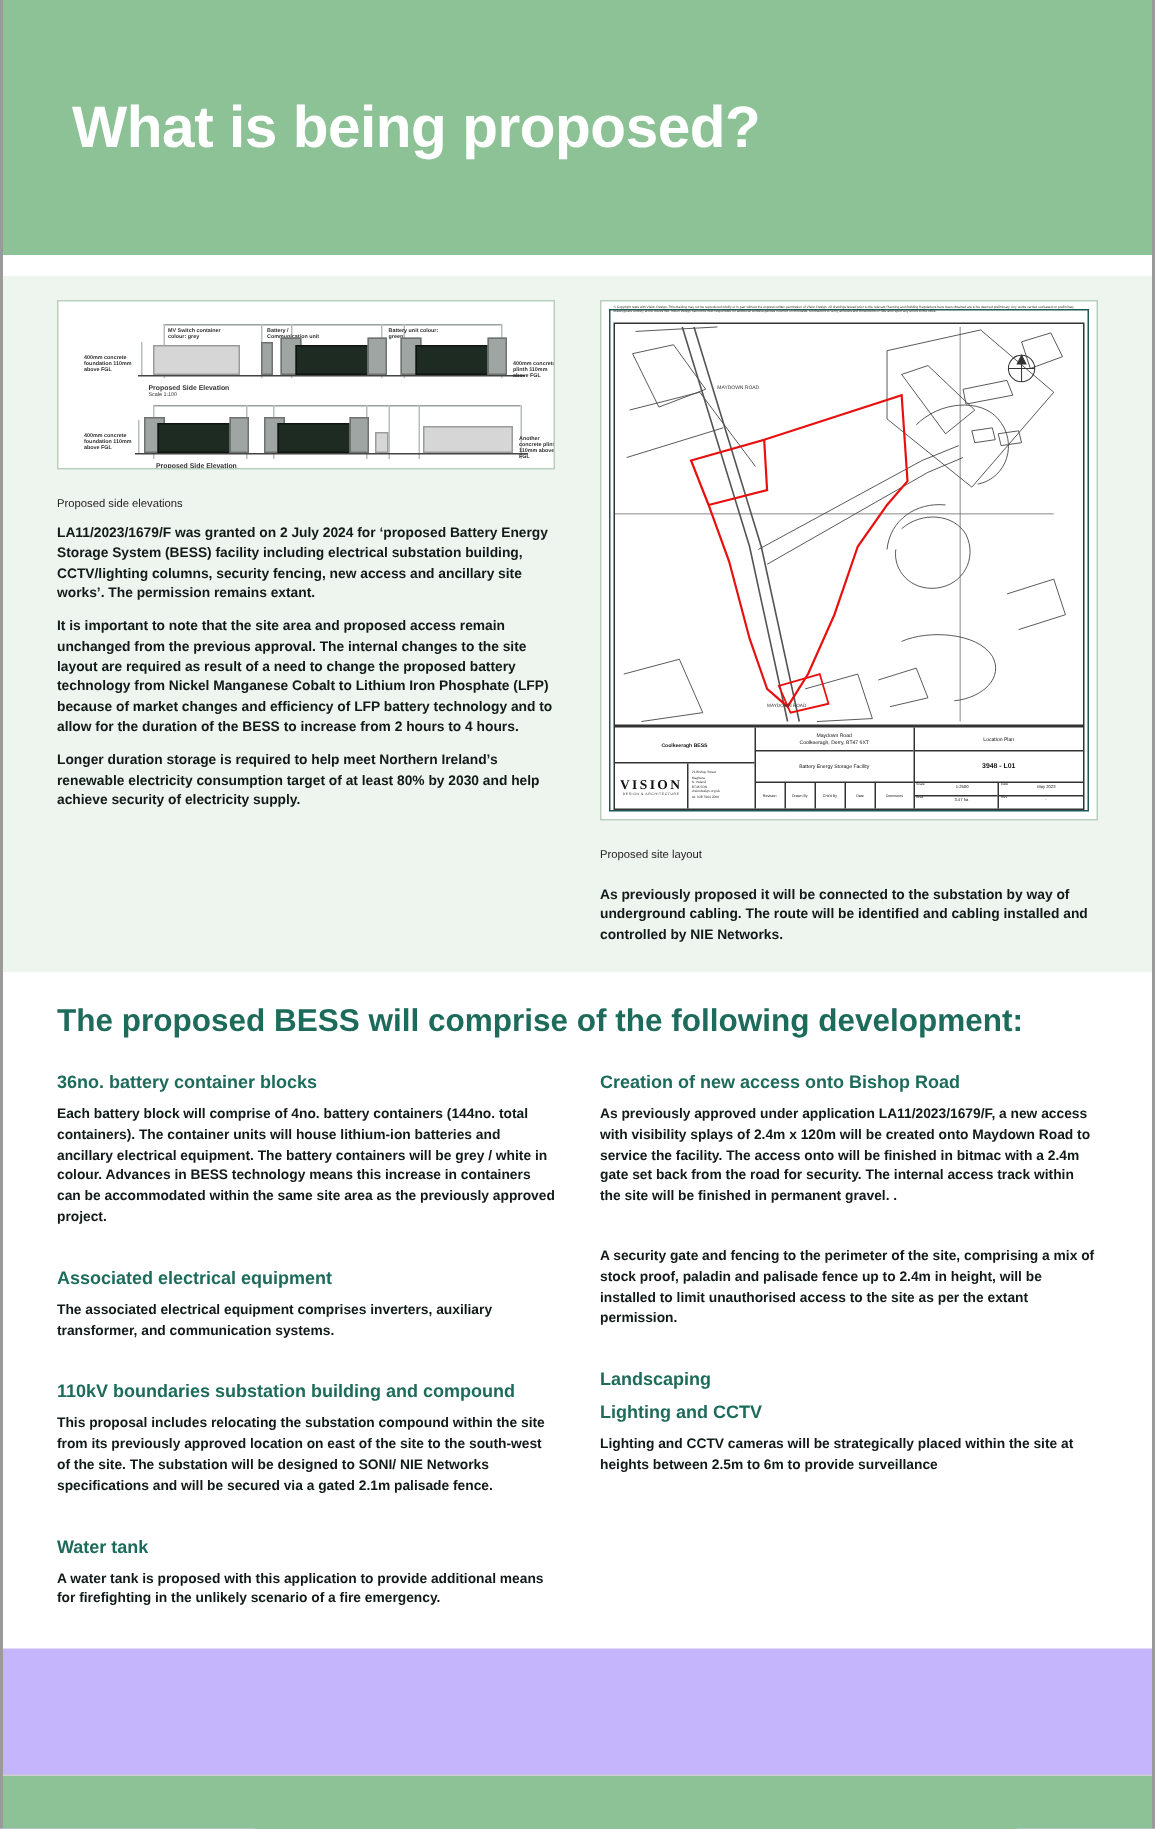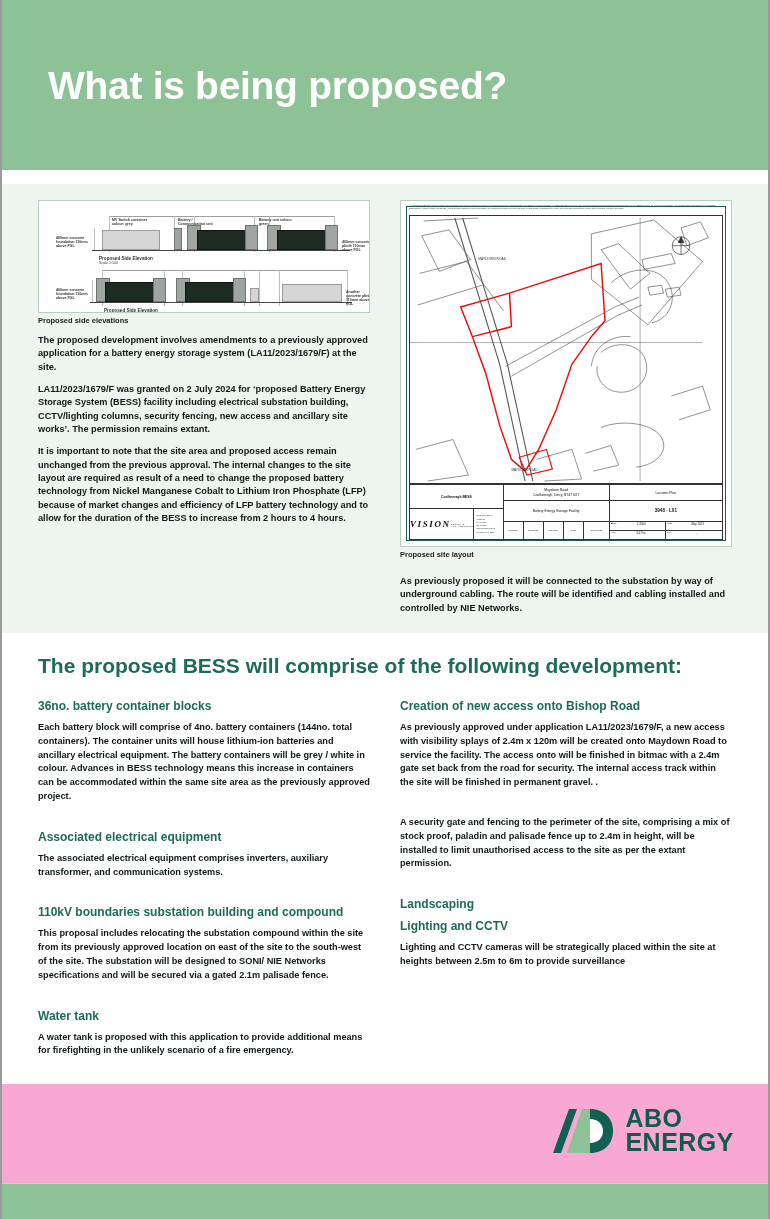--- a/index.html
+++ b/index.html
@@ -7,21 +7,21 @@
     width:770px;height:1219px;
     background:#ffffff;
     font-family:"Liberation Sans", sans-serif;
     color:#14303a;
     overflow:hidden;
   }
   .poster{
     position:relative;
     width:770px;height:1219px;
     box-sizing:border-box;
-    background:#f9a8d4;
+    background:#c4b5fd;
     border-left:2px solid #9a9a9a;
     border-right:2px solid #9a9a9a;
   }
 
   
   .header-band{
     height:170px;
     background:#8cc295;
     display:flex;align-items:center;
     padding-left:46px;
@@ -49,22 +49,22 @@
   .col{width:340px;}
 
   .figure{
     background:#ffffff;
     border:1px solid #b9cfbd;
     box-sizing:border-box;
   }
   .figure-caption{
     font-size:7.5px;
     color:#222;
-    margin-top:3px;
-    font-weight:700;
+    margin-top:18px;
+    font-weight:400;
   }
 
   
   .elev-box{height:113px;position:relative;overflow:hidden;}
   .elev-inner{position:absolute;inset:5px;background:#fff;}
   .elev-row{position:absolute;left:10px;right:8px;height:38px;}
   .elev-label{
     position:absolute;font-size:3.6px;color:#333;font-weight:bold;
   }
   .blk{position:absolute;box-sizing:border-box;}
@@ -226,23 +226,23 @@
               <div class="elev-label" style="left:292px;top:22px;width:28px;">Another concrete plinth 110mm above FGL</div>
             </div>
             <div class="elev-label" style="left:60px;top:102px;font-size:4.6px;">Proposed Side Elevation</div>
 
           </div>
         </div>
         <div class="figure-caption">Proposed side elevations</div>
 
         <div style="height:9px;"></div>
 
-        <p class="intro-p">The proposed development involves amendments to a previously approved application for a battery energy storage system (LA11/2023/1679/F) at the site.</p>
         <p class="intro-p">LA11/2023/1679/F was granted on 2 July 2024 for ‘proposed Battery Energy Storage System (BESS) facility including electrical substation building, CCTV/lighting columns, security fencing, new access and ancillary site works’. The permission remains extant.</p>
         <p class="intro-p">It is important to note that the site area and proposed access remain unchanged from the previous approval. The internal changes to the site layout are required as result of a need to change the proposed battery technology from Nickel Manganese Cobalt to Lithium Iron Phosphate (LFP) because of market changes and efficiency of LFP battery technology and to allow for the duration of the BESS to increase from 2 hours to 4 hours.</p>
+        <p class="intro-p">Longer duration storage is required to help meet Northern Ireland’s renewable electricity consumption target of at least 80% by 2030 and help achieve security of electricity supply.</p>
       </div>
 
       <div class="col">
         <div class="figure map-box">
           <div class="map-frame"></div>
 
           <div class="map-note">© Copyright rests with Vision Design. This drawing may not be reproduced wholly or in part without the express written permission of Vision Design. All drawings issued prior to the relevant Planning and Building Regulations have been obtained are to be deemed preliminary. Any works carried out based on preliminary drawings are entirely at the clients risk. Vision Design cannot be held responsible for additional works/expenses incurred on this basis. Contractors to verify all levels and dimensions on site and report any errors to the office.</div>
 
           <div class="map-canvas">
             <svg viewBox="0 0 320 270" width="100%" height="100%" preserveAspectRatio="none">
@@ -291,21 +291,21 @@
               <text x="70" y="44" font-size="3.4" fill="#333" font-family="Liberation Sans, sans-serif">MAYDOWN ROAD</text>
               <text x="104" y="258" font-size="3.2" fill="#333" font-family="Liberation Sans, sans-serif">MAYDOWN ROAD</text>
             </svg>
           </div>
 
           <div class="titleblock">
 
             <div class="tb-cell" style="width:30%;">
               <div class="tb-split tb-flex" style="height:45%;font-weight:600;">Coolkeeragh BESS</div>
               <div style="height:55%;display:flex;">
-                <div style="flex:1;display:flex;flex-direction:row;align-items:center;justify-content:center;border-right:0.7px solid #333;font-style:italic;">
+                <div style="flex:1;display:flex;flex-direction:column;align-items:center;justify-content:center;border-right:0.7px solid #333;">
                   <div class="vision-logo">VISION</div>
                   <div class="vision-sub">DESIGN &amp; ARCHITECTURE</div>
                 </div>
                 <div style="flex:0.9;display:flex;align-items:center;">
                   <div class="vision-addr" style="white-space:pre-line;">21 Bishop Street
 Maghera
 N. Ireland
 BT46 5DN
 visiondesign.org.uk
 tel: 028 7964 2066</div>
@@ -389,29 +389,17 @@
         <p class="body-p">A security gate and fencing to the perimeter of the site, comprising a mix of stock proof, paladin and palisade fence up to 2.4m in height, will be installed to limit unauthorised access to the site as per the extant permission.</p>
 
         <h3 class="sub-head">Landscaping</h3>
 
         <h3 class="sub-head">Lighting and CCTV</h3>
         <p class="body-p">Lighting and CCTV cameras will be strategically placed within the site at heights between 2.5m to 6m to provide surveillance</p>
       </div>
     </div>
   </div>
 
-  <div class="logo-area">
-    <svg width="62" height="52" viewBox="0 0 62 52">
-      <path d="M2,48 L18,4 L26,4 L10,48 Z" fill="#116152"></path>
-      <path d="M16,48 L31,4 L39,4 L39,48 Z" fill="#8cc295"></path>
-      <path d="M39,4 L39,48 C54,48 62,38 62,26 C62,14 54,4 39,4 Z" fill="#116152"></path>
-      <path d="M39,14 L39,38 C47,38 52,33 52,26 C52,19 47,14 39,14 Z" fill="#ffffff"></path>
-    </svg>
-    <div class="logo-words">
-      <div>ABO</div>
-      <div>ENERGY</div>
-    </div>
-  </div>
 
   <div class="footer-rule"></div>
   <div class="footer-band"></div>
 
 </div>
 
 </body></html>

